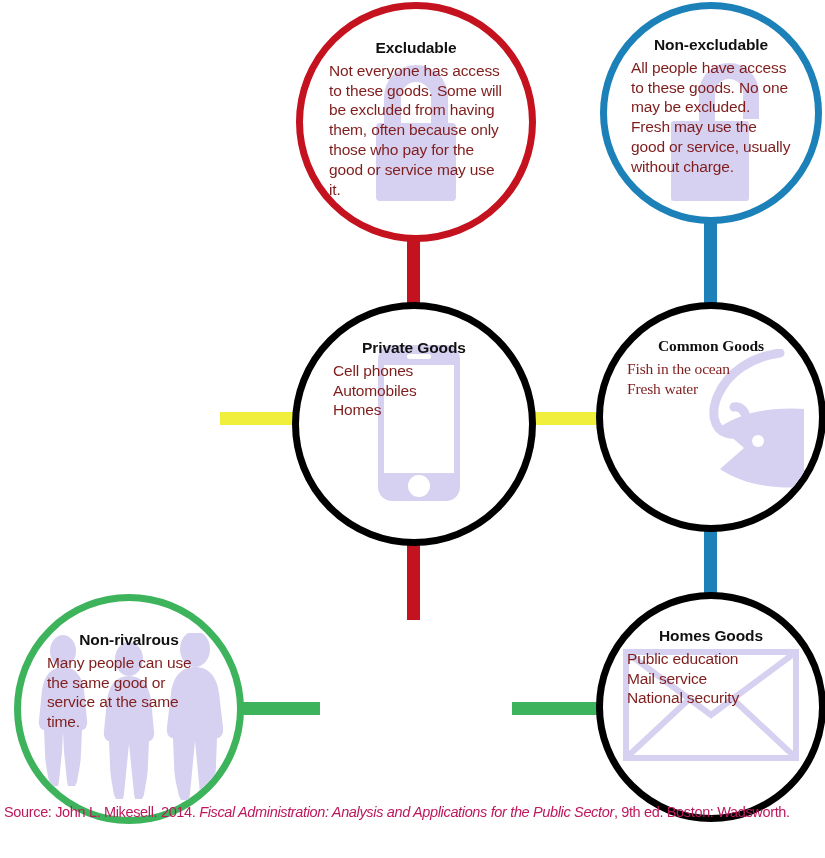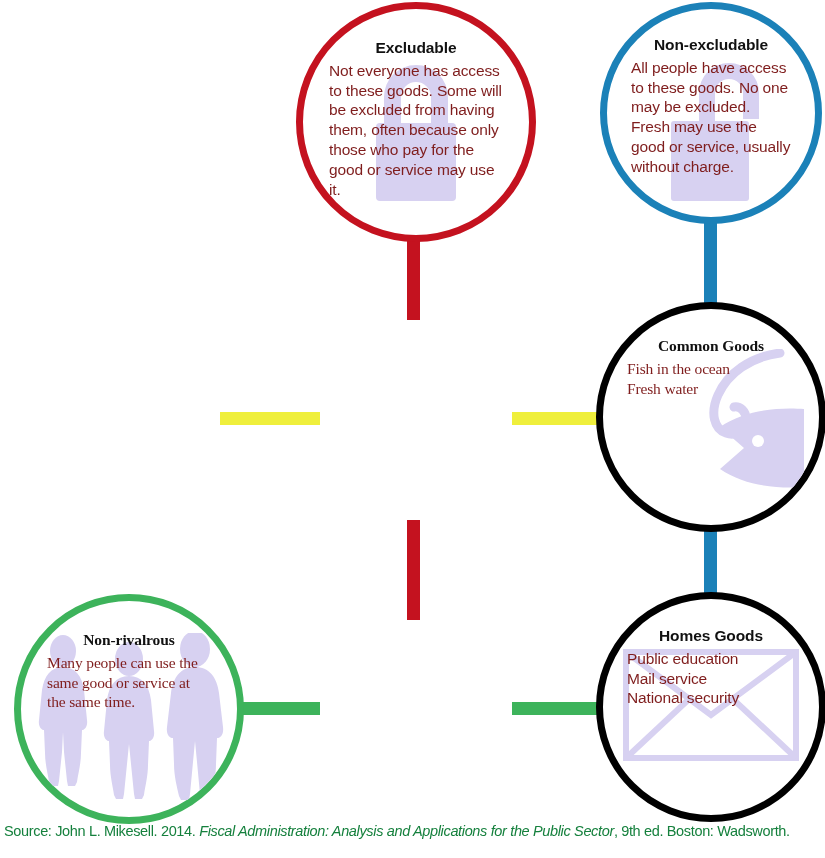--- a/index.html
+++ b/index.html
@@ -70,24 +70,24 @@
     --blue:#1B81B8;
     --yellow:#EFEF3C;
     --green:#3DB35B;
     --lav:#D7D1F1;
   }
 
   
   #caption{
     position:absolute;
     left:4px;
-    top:823px;
+    top:804px;
     width:820px;
     font-size:14.5px;
-    color:#15803d;
+    color:#be185d;
     line-height:1.2;
     z-index:5;
     white-space:nowrap;
     letter-spacing:-0.35px;
   }
   #caption i{font-style:italic;}
 </style>
 </head>
 <body>
 
@@ -125,20 +125,38 @@
         <rect x="14" y="76" width="78" height="80" rx="3" fill="#D7D1F1"></rect>
       </svg>
     </div>
     <div class="txtwrap" style="top:27px;padding:0 24px;">
       <p class="title">Non-excludable</p>
       <p class="body">All people have access to these goods. No one may be excluded. Fresh may use the good or service, usually without charge.</p>
     </div>
   </div>
 
 
+  <div class="node" id="c-private">
+    <div class="icon" style="top:34px;left:52%;">
+      <svg width="86" height="160" viewBox="0 0 86 160">
+        <rect x="2" y="2" width="82" height="156" rx="14" fill="#D7D1F1"></rect>
+        <rect x="8" y="22" width="70" height="108" fill="#ffffff"></rect>
+        <rect x="31" y="11" width="24" height="5" rx="2.5" fill="#ffffff"></rect>
+        <circle cx="43" cy="143" r="11" fill="#ffffff"></circle>
+      </svg>
+    </div>
+    <div class="txtwrap" style="top:30px;padding:0 34px;">
+      <p class="title">Private Goods</p>
+      <p class="body">
+        <span class="li">Cell phones</span>
+        <span class="li">Automobiles</span>
+        <span class="li">Homes</span>
+      </p>
+    </div>
+  </div>
 
   <div class="node" id="c-common">
     <div class="icon" style="top:40px;left:60%;">
       <svg width="170" height="150" viewBox="0 0 170 150">
         <path d="M132 4 c-30 4 -52 20 -62 42 c-8 18 -4 34 8 38 c11 4 20 -4 20 -14 c0 -8 -6 -13 -12 -12" fill="none" stroke="#D7D1F1" stroke-width="9" stroke-linecap="round"></path>
         <path d="M72 78 c26 -18 62 -20 84 -18 v78 c-22 2 -58 0 -84 -18 l24 -21 Z" fill="#D7D1F1"></path>
         <circle cx="110" cy="92" r="6" fill="#ffffff"></circle>
       </svg>
     </div>
     <div class="txtwrap" style="top:28px;padding:0 24px;">
@@ -156,21 +174,21 @@
         <g fill="#D7D1F1">
           <ellipse cx="34" cy="18" rx="13" ry="16"></ellipse>
           <path d="M34 34 c-12 0 -19 9 -21 23 l-3 30 c-1 7 3 10 5 10 l1 23 c0 11 3 21 4 29 l2 4 h7 l1 -5 l3 -29 l1 -20 l1 20 l3 29 l1 5 h7 l2 -4 c1 -8 4 -18 4 -29 l1 -23 c2 0 6 -3 5 -10 l-3 -30 c-2 -14 -9 -23 -21 -23 Z"></path>
           <ellipse cx="100" cy="26" rx="14" ry="17"></ellipse>
           <path d="M100 43 c-13 0 -20 9 -22 24 l-3 31 c-1 7 3 10 5 10 l1 24 c0 11 3 22 4 30 l2 4 h7 l1 -5 l3 -30 l2 -20 l2 20 l3 30 l1 5 h7 l2 -4 c1 -8 4 -19 4 -30 l1 -24 c2 0 6 -3 5 -10 l-3 -31 c-2 -15 -9 -24 -22 -24 Z"></path>
           <ellipse cx="166" cy="16" rx="15" ry="18"></ellipse>
           <path d="M166 34 c-14 0 -22 10 -24 26 l-4 34 c-1 8 3 11 6 11 l1 26 c0 12 3 23 5 32 l2 4 h8 l1 -6 l3 -32 l2 -21 l2 21 l3 32 l1 6 h8 l2 -4 c2 -9 5 -20 5 -32 l1 -26 c3 0 7 -3 6 -11 l-4 -34 c-2 -16 -10 -26 -24 -26 Z"></path>
         </g>
       </svg>
     </div>
-    <div class="txtwrap" style="top:30px;padding:0 26px;font-family:Liberation Serif, serif;">
+    <div class="txtwrap" style="top:30px;padding:0 26px;">
       <p class="title">Non-rivalrous</p>
       <p class="body">Many people can use the same good or service at the same time.</p>
     </div>
   </div>
 
 
   <div class="node" id="c-public">
     <div class="icon" style="top:50px;left:50%;">
       <svg width="176" height="112" viewBox="0 0 176 112">
         <rect x="3" y="3" width="170" height="106" fill="none" stroke="#D7D1F1" stroke-width="6"></rect>

